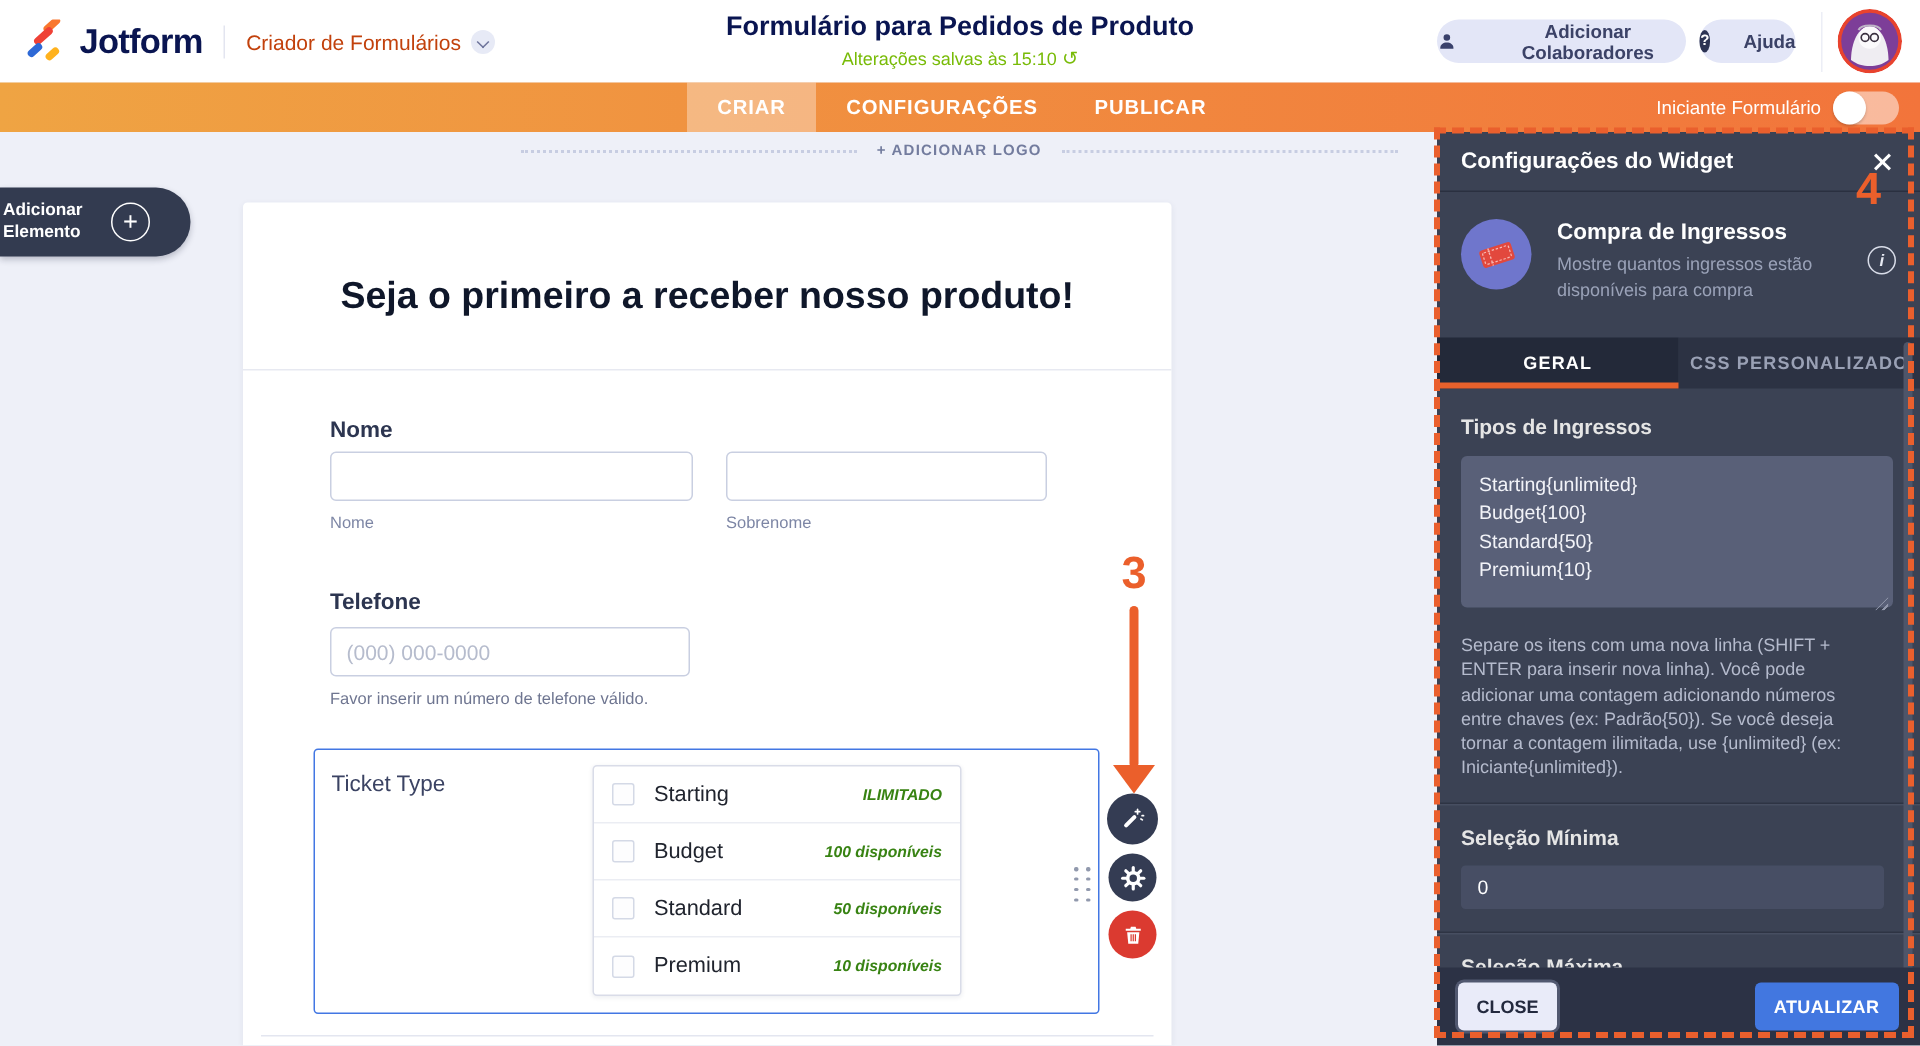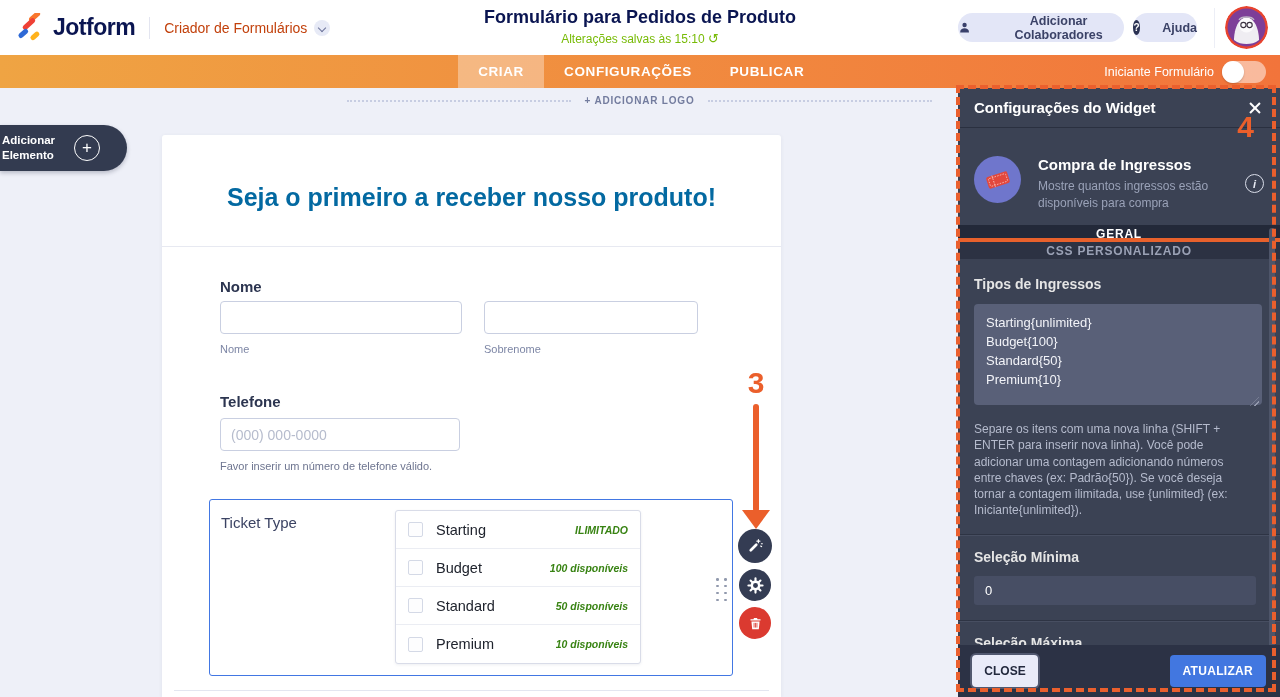--- a/index.html
+++ b/index.html
@@ -43,21 +43,21 @@
   .canvas { position:absolute; left:0; top:88px; width:1280px; height:609px; background:#eef0f8; }
   .logo-row { position:absolute; left:347px; top:7px; width:585px; display:flex; align-items:center; }
   .logo-row .dash { flex:1; border-top:2px dotted #c7cde2; }
   .add-logo-text { font-size:10px; font-weight:bold; letter-spacing:0.8px; color:#737c9e; margin:0 14px; cursor:pointer; }
 
   .add-element { position:absolute; left:0; top:37px; width:127px; height:46px; background:#333b50; border-radius:0 23px 23px 0; display:flex; align-items:center; cursor:pointer; box-shadow:0 2px 4px rgba(20,25,50,0.25); }
   .add-element .ae-label { width:70px; margin-left:2px; color:#fff; font-size:11.5px; font-weight:bold; line-height:1.3; }
   .plus-circle { width:26px; height:26px; border:1.6px solid #fff; border-radius:50%; color:#fff; font-size:17px; display:flex; align-items:center; justify-content:center; margin-left:2px; }
 
   .card { position:absolute; left:162px; top:47px; width:619px; height:562px; background:#fff; border-radius:3px 3px 0 0; box-shadow:0 1px 4px rgba(40,50,90,0.07); }
-  .heading { position:absolute; left:0; top:48px; width:100%; text-align:center; font-size:25px; font-weight:bold; color:#0369a1; }
+  .heading { position:absolute; left:0; top:48px; width:100%; text-align:center; font-size:25px; font-weight:bold; color:#0f172a; }
   .hr1 { position:absolute; left:0; top:111px; width:100%; height:1px; background:#e7e9f1; }
   .hr-bottom { position:absolute; left:12px; right:12px; top:555px; height:1px; background:#e3e6f0; }
 
   .flabel { position:absolute; font-size:15px; font-weight:bold; color:#2c3550; }
   .tinput { position:absolute; height:33px; border:1px solid #c9cfe1; border-radius:4px; background:#fff; font-family:inherit; font-size:14px; color:#2c3550; padding:0 10px; }
   .tinput::placeholder { color:#b6bccd; }
   .sublabel { position:absolute; font-size:11px; color:#7d86a5; }
   .helper { position:absolute; font-size:11px; color:#6e7590; }
 
   
@@ -86,28 +86,28 @@
 
   
   .panel { position:absolute; left:958px; top:88px; width:322px; height:609px; background:#3b4254; z-index:7; color:#fff; }
   .panel-header { position:absolute; left:0; top:0; width:100%; height:40px; display:flex; align-items:center; padding:0 16px; border-bottom:1px solid #2a3040; }
   .panel-title { font-size:15px; font-weight:bold; }
   .pclose { margin-left:auto; width:18px; height:18px; cursor:pointer; position:relative; }
   .pclose::before,.pclose::after { content:""; position:absolute; left:8px; top:2px; width:2px; height:14px; background:#fff; }
   .pclose::before { transform:rotate(45deg); } .pclose::after { transform:rotate(-45deg); }
   .step4 { position:absolute; right:26px; top:22px; font-size:30px; font-weight:bold; color:#eb5f2b; z-index:9; }
 
-  .widget-meta { position:absolute; left:16px; top:68px; width:290px; display:flex; }
+  .widget-meta { position:absolute; left:16px; top:58px; width:290px; display:flex; }
   .wicon { width:47px; height:47px; border-radius:50%; background:#6f76cc; flex:none; display:flex; align-items:center; justify-content:center; }
   .wtext { margin-left:17px; width:175px; }
   .wname { font-size:15px; font-weight:bold; margin-bottom:5px; }
   .wdesc { font-size:12px; line-height:1.45; color:#9aa2b8; }
   .winfo { margin-left:auto; margin-top:18px; width:19px; height:19px; border:1.5px solid #d9dde9; border-radius:50%; color:#e7eaf3; font-size:11px; font-weight:bold; display:flex; align-items:center; justify-content:center; font-style:italic; cursor:pointer; flex:none; }
 
-  .ptabs { position:absolute; left:0; top:137px; width:100%; height:34px; display:flex;flex-direction:column; }
+  .ptabs { position:absolute; left:0; top:137px; width:100%; height:34px; display:flex; }
   .ptab { flex:1; display:flex; align-items:center; justify-content:center; font-size:12px; font-weight:bold; letter-spacing:0.8px; cursor:pointer; }
   .ptab.geral { background:#232939; color:#fff; position:relative; }
   .ptab.geral::after { content:""; position:absolute; left:0; bottom:0; width:100%; height:4px; background:#e8612c; }
   .ptab.css { background:#2c3243; color:#9aa1b5; }
 
   .pcontent { position:absolute; left:0; top:171px; width:100%; }
   .psec-label { font-size:14px; font-weight:bold; color:#e5e5e5; }
   .sec-tickets { padding:17px 16px 0; }
   .ttypes { margin-top:12px; width:288px; height:101px; background:#596078; border:none; border-radius:4px; color:#f2f3f8; font-family:inherit; font-size:13px; line-height:19px; padding:9px 12px; resize:none; position:relative; }
   .resize-corner { position:relative; }

